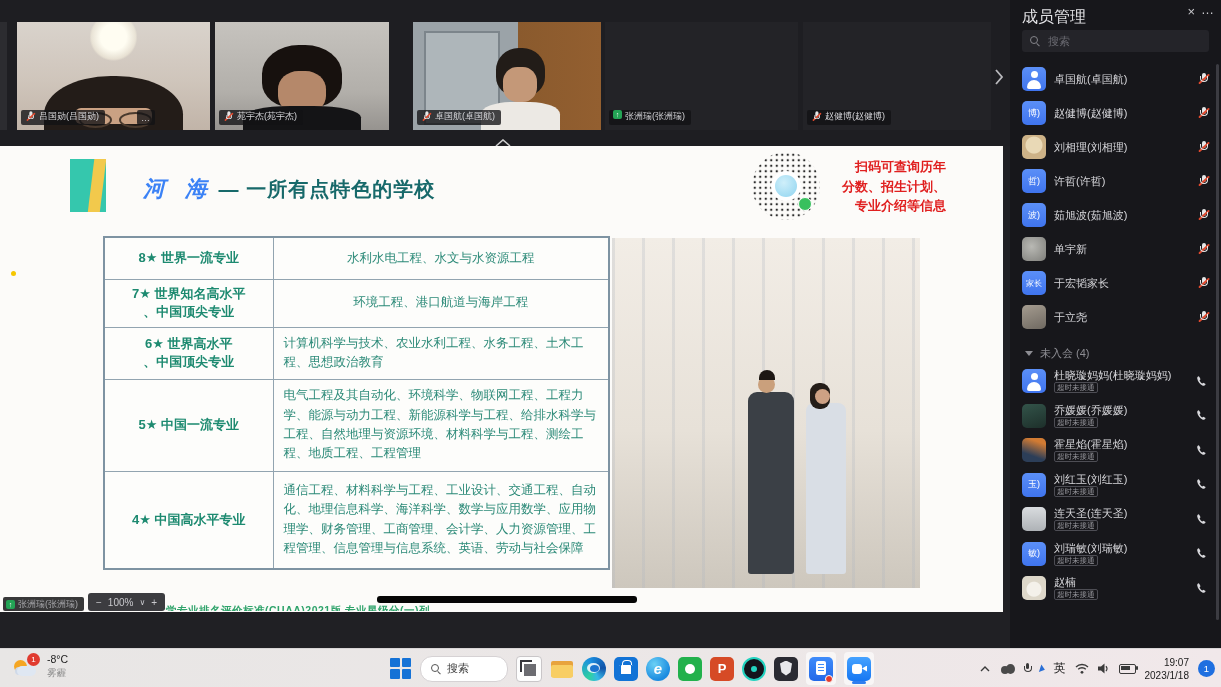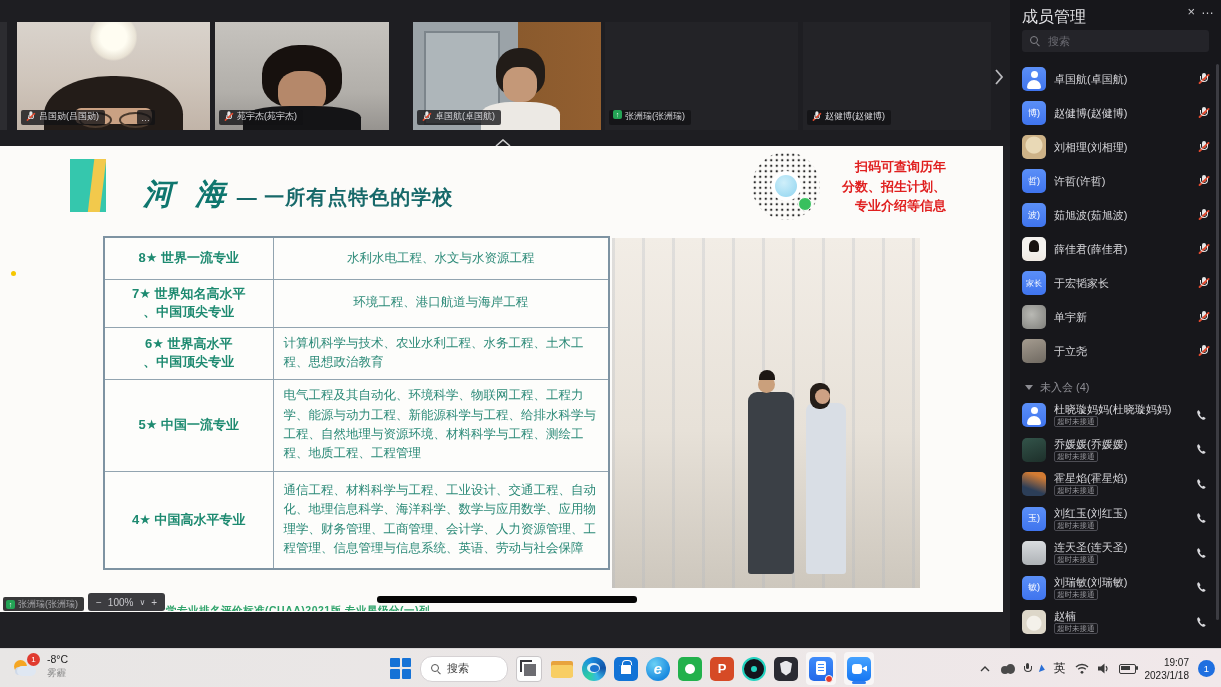--- a/index.html
+++ b/index.html
@@ -47,21 +47,21 @@
   .mic::after{content:"";position:absolute;left:1.5px;top:3.5px;width:8px;height:6px;border:1.2px solid #e6e6e6;border-top:none;
               border-radius:0 0 6px 6px;box-sizing:border-box}
   .mic .slash{position:absolute;left:-1.5px;top:5.5px;width:14px;height:1.8px;background:#e0492e;transform:rotate(-42deg);border-radius:1px}
   .mic.small{transform:scale(.8);transform-origin:center}
 
   
   .shared{position:absolute;left:0;top:146px;width:1003px;height:466px;background:#fcfbf9}
   .slide-logo{position:absolute;left:70px;top:13px;width:36px;height:53px;background:#35c7ad;overflow:hidden}
   .slide-logo::after{content:"";position:absolute;right:3px;top:-4px;width:12px;height:62px;background:#f2c94c;transform:skewX(-7deg)}
   .slide-title{position:absolute;left:143px;top:28px;white-space:nowrap}
-  .brand{font-size:30px;font-weight:bold;color:#0f766e;letter-spacing:7px;font-style:italic}
+  .brand{font-size:22px;font-weight:bold;color:#3b82f6;letter-spacing:7px;font-style:italic}
   .trest{font-size:20px;font-weight:bold;color:#17696a;letter-spacing:1px}
   .qr{position:absolute;left:752px;top:6px;width:68px;height:68px;border-radius:50%;
       background-image:radial-gradient(#2c2c2c 1.1px,transparent 1.5px);background-size:5.5px 5.5px;overflow:hidden}
   .qr .qcenter{position:absolute;left:50%;top:50%;transform:translate(-50%,-50%);width:30px;height:30px;border-radius:50%;
       background:#fff;display:flex;align-items:center;justify-content:center}
   .qr .qinner{width:22px;height:22px;border-radius:50%;background:radial-gradient(circle at 40% 35%,#cfeffa,#8fd4f0)}
   .qr .qgreen{position:absolute;right:8px;bottom:9px;width:12px;height:12px;border-radius:50%;background:#39c05e;border:1.5px solid #fff}
   .qr-caption{position:absolute;left:828px;top:11px;width:118px;font-size:13px;font-weight:bold;color:#e01f1f;line-height:1.5;text-align:right}
   .stable{position:absolute;left:103px;top:90px;border-collapse:collapse;table-layout:fixed;width:505px;
           border:2px solid #7e93a2;background:#fdfdfb}
@@ -395,36 +395,29 @@
           </span>
       </div>
       <div class="srow">
         <div class="av av-blue">波)</div>
         <div class="sname">茹旭波(茹旭波)</div>
         <span class="mic rowicon">
             <i class="slash"></i>
           </span>
       </div>
       <div class="srow">
-        <div class="av av-xue"></div>
-        <div class="sname">薛佳君(薛佳君)</div>
+        <div class="av av-cat"></div>
+        <div class="sname">单宇新</div>
         <span class="mic rowicon">
             <i class="slash"></i>
           </span>
       </div>
       <div class="srow">
         <div class="av av-blue" style="font-size:8px">家长</div>
         <div class="sname">于宏韬家长</div>
-        <span class="mic rowicon">
-            <i class="slash"></i>
-          </span>
-      </div>
-      <div class="srow">
-        <div class="av av-cat"></div>
-        <div class="sname">单宇新</div>
         <span class="mic rowicon">
             <i class="slash"></i>
           </span>
       </div>
       <div class="srow">
         <div class="av av-yu"></div>
         <div class="sname">于立尧</div>
         <span class="mic rowicon">
             <i class="slash"></i>
           </span>

